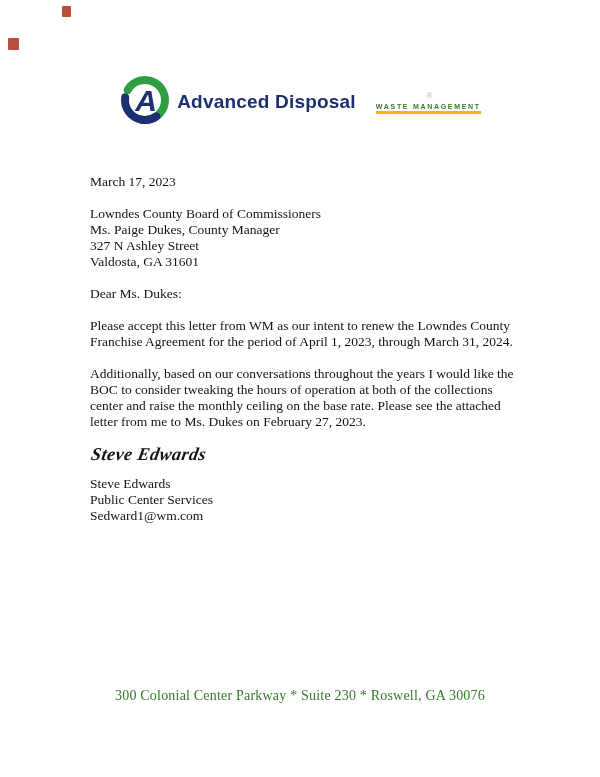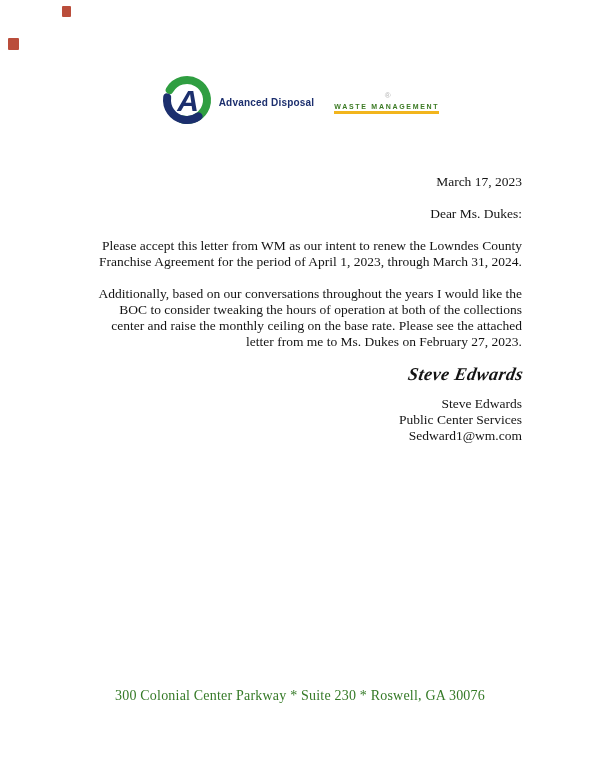--- a/index.html
+++ b/index.html
@@ -18,21 +18,21 @@
   .artifact.a2{left:8px;top:38px;width:11px;height:12px;}
 
   
   .logo-row{
     display:flex;align-items:center;justify-content:center;
     gap:20px;padding-top:74px;
   }
   .ad-logo{display:flex;align-items:center;gap:6px;}
   .ad-wordmark{
     font-family:"Liberation Sans", sans-serif;
-    font-weight:bold;font-size:10px;color:#1c2f6e;
+    font-weight:bold;font-size:19px;color:#1c2f6e;
     letter-spacing:.2px;
   }
   .wm-logo{display:flex;flex-direction:column;align-items:center;line-height:1;}
   .wm-top{display:flex;align-items:flex-start;}
   .wm-letters{
     font-family:"Liberation Sans", sans-serif;
     font-weight:900;font-size:40px;line-height:.85;
     color:#f2b51d;letter-spacing:-2px;
   }
   .wm-reg{
@@ -43,21 +43,21 @@
   .wm-subtext{
     font-family:"Liberation Sans", sans-serif;
     font-weight:bold;font-size:7px;letter-spacing:1.7px;
     color:#3b7a23;text-align:center;white-space:nowrap;
   }
   .wm-underline{height:3px;background:#f2b51d;margin-top:1px;}
 
   
   .letter{
     margin:44px 0 5px 90px;width:432px;
-    font-size:13.5px;line-height:16px;text-align:right;
+    font-size:13.5px;line-height:16px;
   }
   .block{margin-bottom:16px;}
   .block div{white-space:nowrap;}
   .para{margin-bottom:16px;}
   .signature{
     font-style:italic;font-weight:bold;font-size:18px;
     transform:skewX(-10deg);transform-origin:left bottom;
     letter-spacing:.5px;margin:6px 0 14px 0;
   }
 
@@ -96,20 +96,26 @@
         <div class="wm-subtext">WASTE MANAGEMENT</div>
         <div class="wm-underline"></div>
       </div>
     </div>
   </div>
 
   <div class="letter">
 
     <div class="block">March 17, 2023</div>
 
+    <div class="block">
+      <div>Lowndes County Board of Commissioners</div>
+      <div>Ms. Paige Dukes, County Manager</div>
+      <div>327 N Ashley Street</div>
+      <div>Valdosta, GA 31601</div>
+    </div>
 
     <div class="block">Dear Ms. Dukes:</div>
 
     <div class="para">Please accept this letter from WM as our intent to renew the Lowndes County Franchise Agreement for the period of April 1, 2023, through March 31, 2024.</div>
 
     <div class="para">Additionally, based on our conversations throughout the years I would like the BOC to consider tweaking the hours of operation at both of the collections center and raise the monthly ceiling on the base rate. Please see the attached letter from me to Ms. Dukes on February 27, 2023.</div>
 
 
     <div class="signature">Steve Edwards</div>
 

